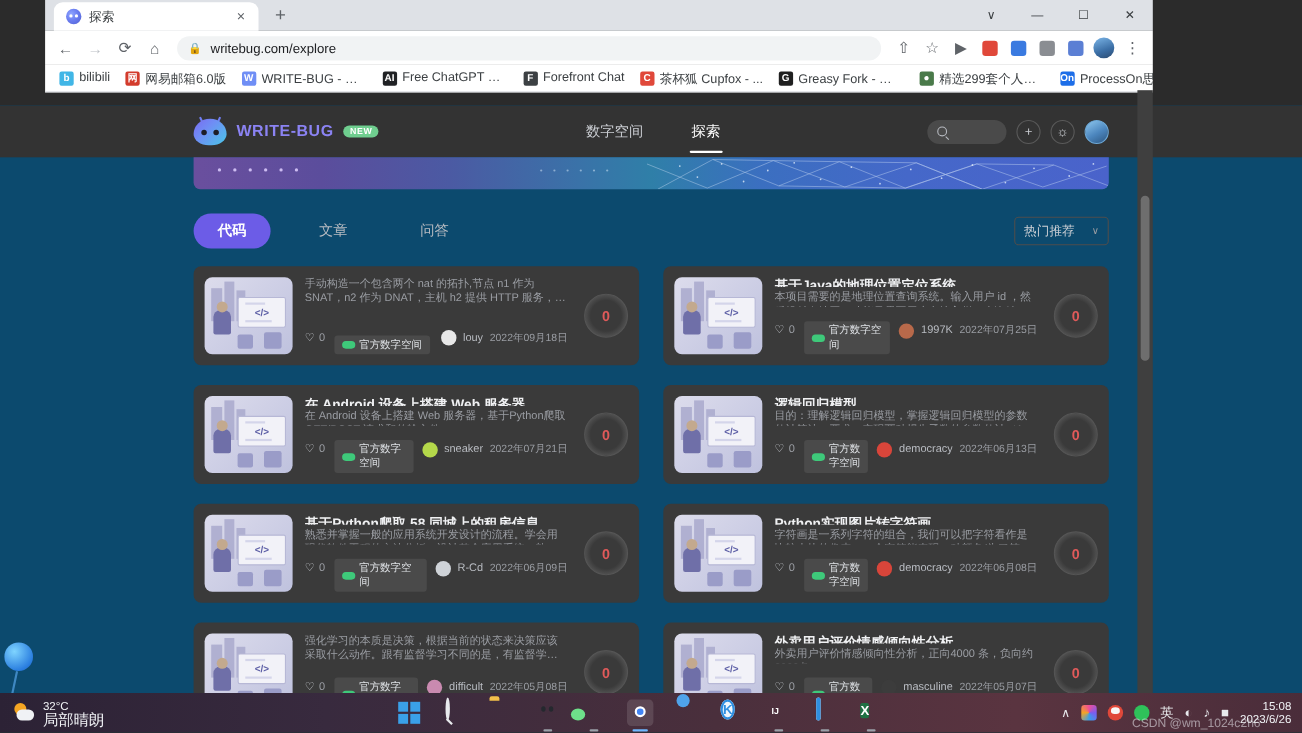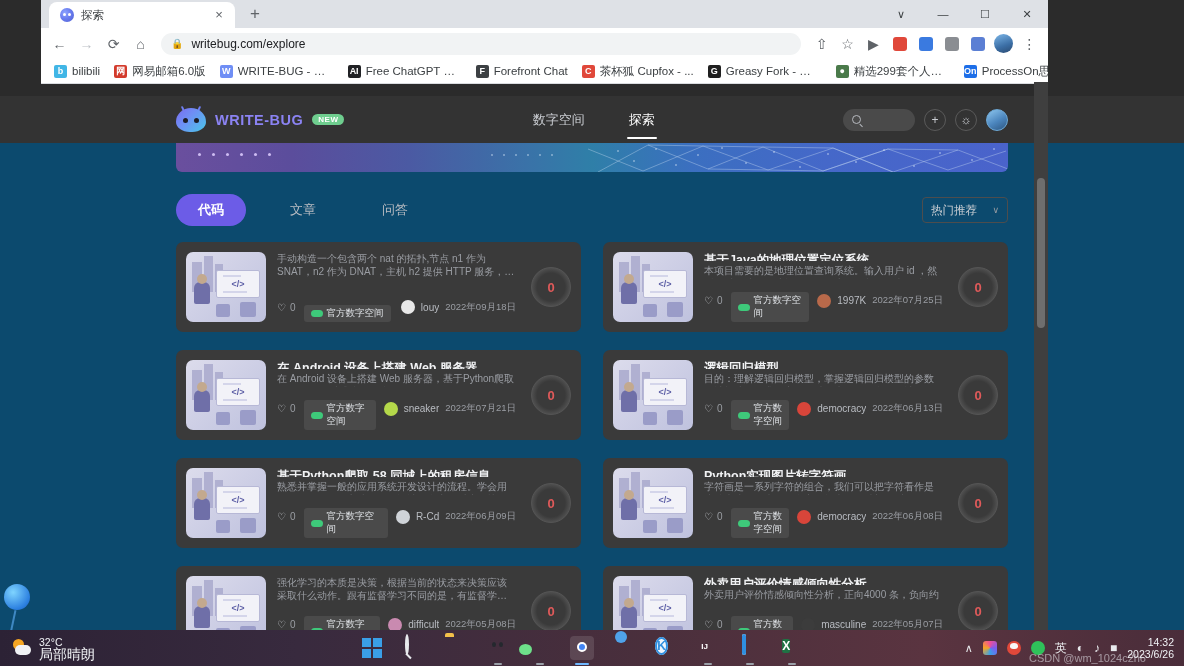--- a/index.html
+++ b/index.html
@@ -904,19 +904,19 @@
     <div class="tray">
       <span class="tray-ico">∧</span>
       <span class="tray-sq sq-colors"></span>
       <span class="tray-sq sq-red"></span>
       <span class="tray-sq sq-green"></span>
       <span class="ime">英</span>
       <span class="wifi">◐</span>
       <span class="wifi">♪</span>
       <span class="wifi">■</span>
       <span class="clock">
-        <div>14:32</div>
+        <div>15:08</div>
         <div>2023/6/26</div>
       </span>
     </div>
     <div class="watermark">CSDN @wm_1024c2h6</div>
   </div>
 </div>
 
 </body></html>

